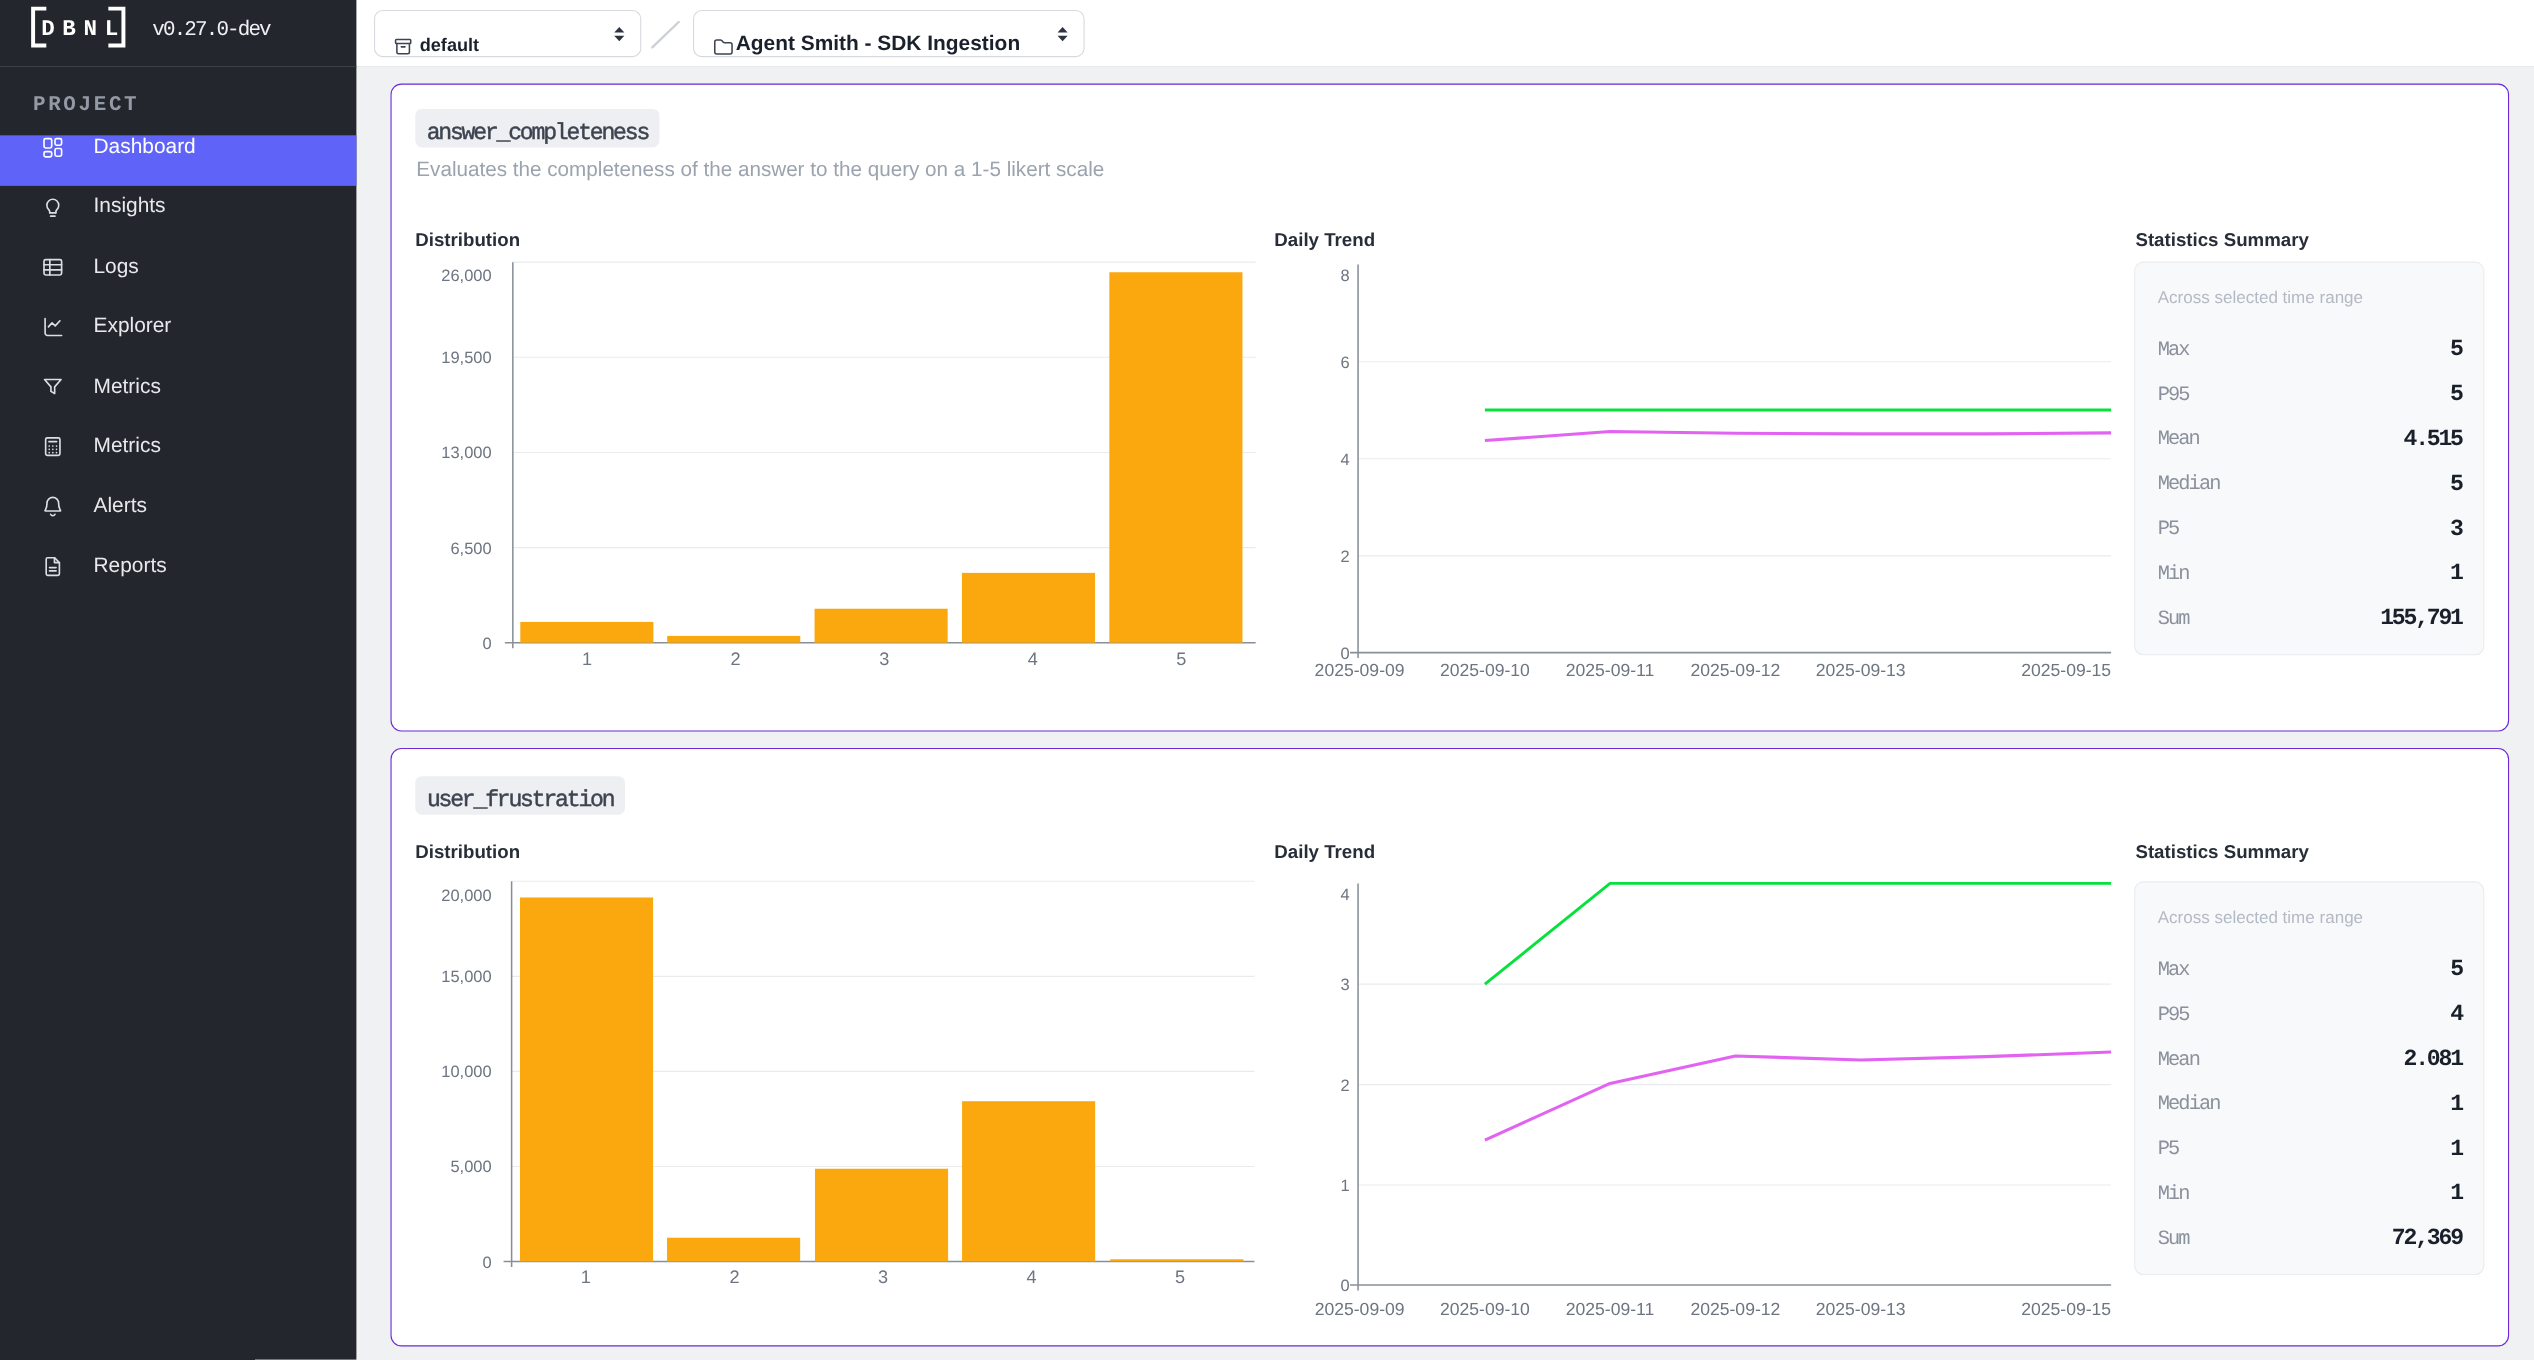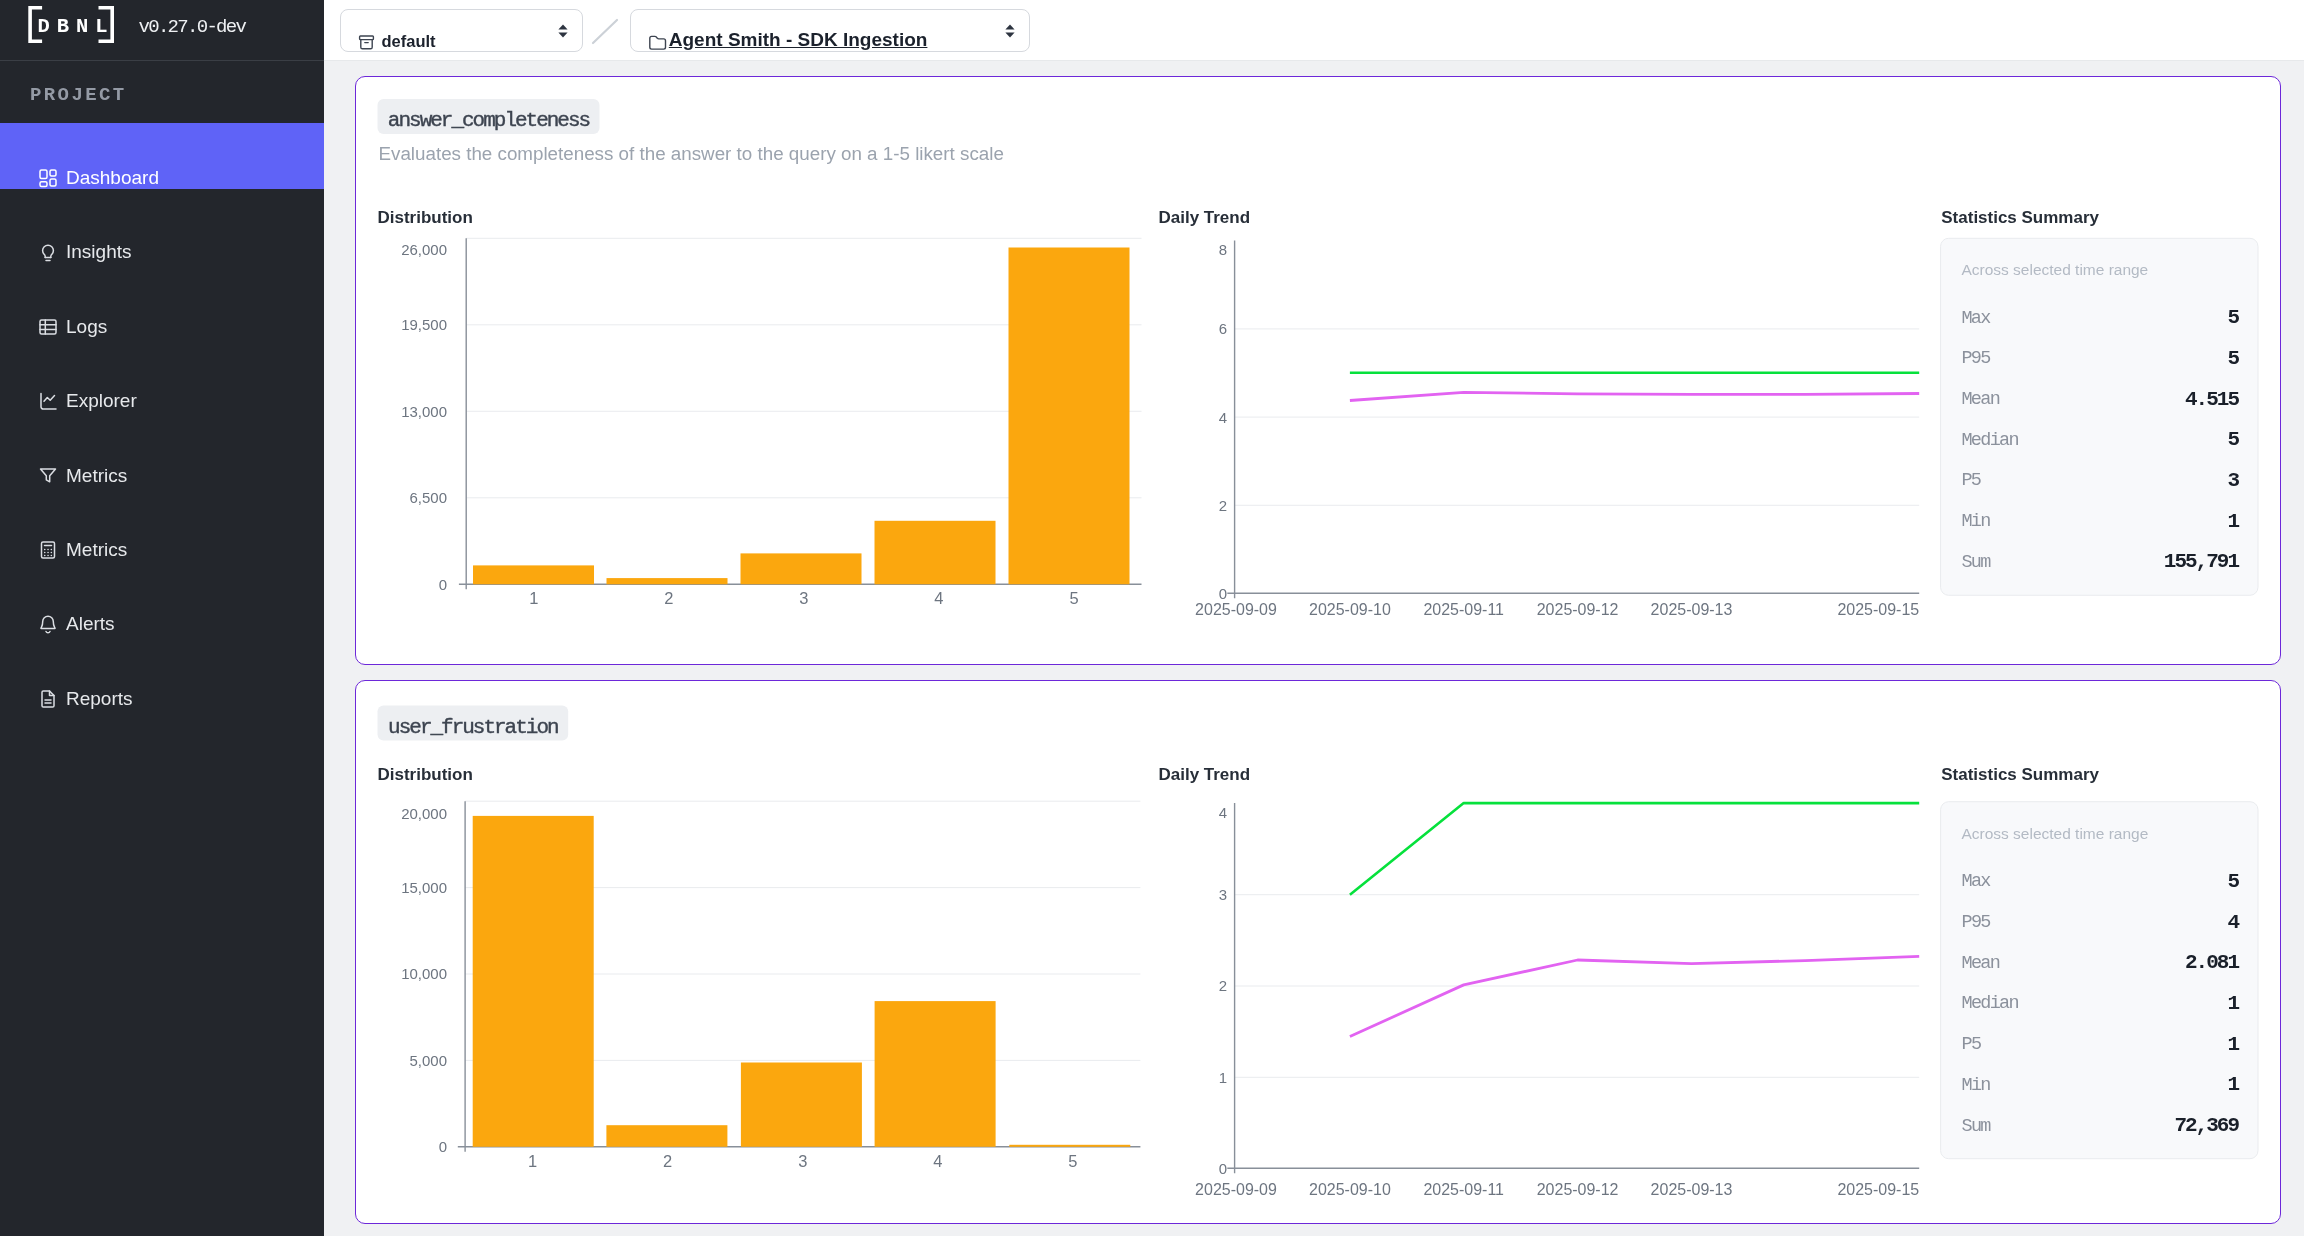--- a/index.html
+++ b/index.html
@@ -4,33 +4,33 @@
 <style>
 * { margin:0; padding:0; box-sizing:border-box; }
 html,body { width:2304px; height:1236px; overflow:hidden; background:#f0f1f3;
   font-family:"Liberation Sans", sans-serif; -webkit-font-smoothing:antialiased; }
 .sidebar { position:absolute; left:0; top:0; width:324px; height:1236px; background:#23262c; }
 .logo { position:absolute; left:28px; top:6px; }
 .sep { position:absolute; left:0; top:60px; width:324px; border-top:1px solid #3a3e45; }
 .project { position:absolute; left:30px; top:84px; font-family:"Liberation Mono", monospace; font-size:19px;
   letter-spacing:2.4px; color:#949aa5; font-weight:bold; }
 .menu { position:absolute; left:0; top:123px; width:324px; }
-.item { height:66px; margin-bottom:8.4px; display:flex; align-items:flex-end; color:#e7e9ec;
-  font-size:19px; }
+.item { height:46px; margin-bottom:8.4px; display:flex; align-items:flex-start; color:#e7e9ec;
+  font-size:19px;gap:19px; }
 .item .ic { width:22px; height:22px; margin-left:37px; display:flex; }
 .item .lbl { margin-left:7px; }
 .item.active { background:#5f63f7; color:#ffffff; }
 .topbar { position:absolute; left:324px; top:0; width:1980px; height:61px; background:#ffffff;
   border-bottom:1px solid #e7e9eb; }
 .dd { position:absolute; top:9px; height:43px; background:#fff; border:1px solid #d6d9de;
   border-radius:8px; display:flex; align-items:flex-end; color:#1b212c; font-size:19px; font-weight:bold; }
 .dd1 .dtext { font-size:16.5px; }
 .dd.dd2 .dtext { margin-left:2px; }
 .dd1 { left:15.5px; width:243px; }
-.dd2 { left:305.8px; width:400px;text-decoration:underline; }
+.dd2 { left:305.8px; width:356px; }
 .dd .dicon { display:flex; margin-left:17px; }
 .dd .dtext { margin-left:7px; }
 .dd .chev { position:absolute; right:13px; top:14px; display:flex; }
 .slash { position:absolute; left:266px; top:10px; }
 .main { position:absolute; left:324px; top:62px; width:1980px; height:1174px; background:#f0f1f3; }
 .card { position:absolute; left:30.5px; width:1926px; background:#ffffff; border:1px solid #6d28d9;
   border-radius:10px; }
 </style>
 </head>
 <body>

